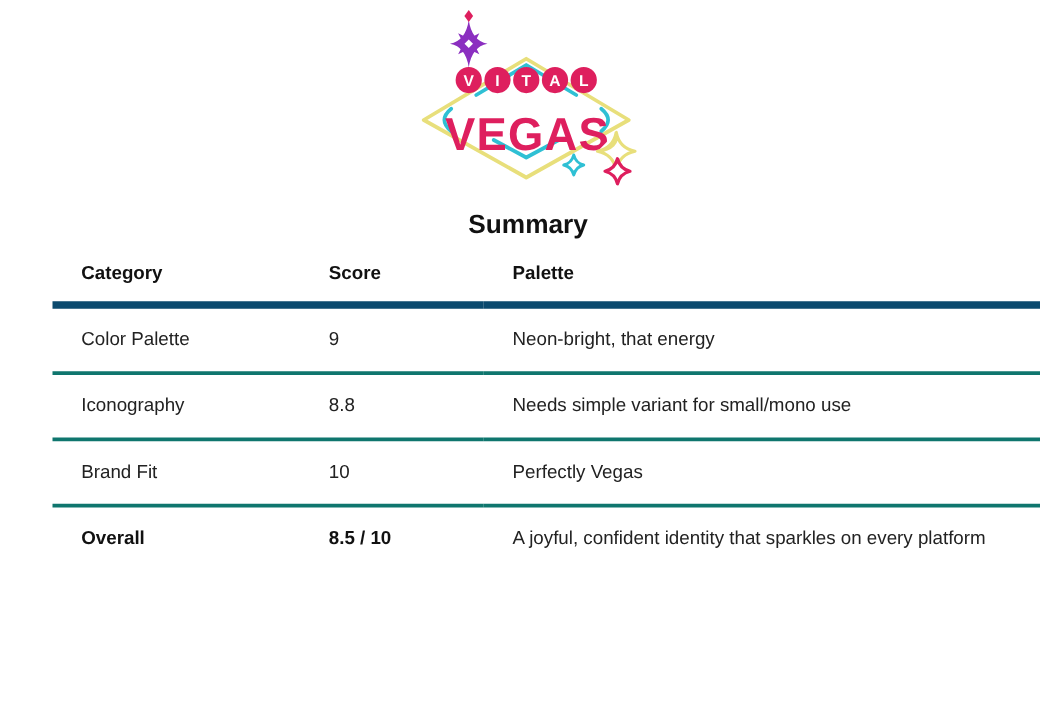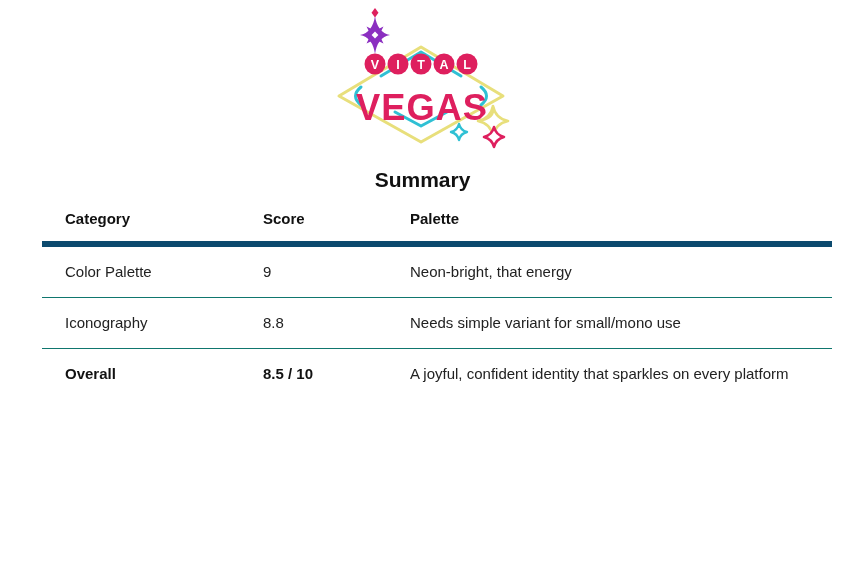--- a/index.html
+++ b/index.html
@@ -43,21 +43,21 @@
     width:790px;border-collapse:collapse;table-layout:fixed;
     font-size:15px;color:#222;
   }
   table.summary th{
     text-align:left;font-weight:bold;color:#111;
     padding:5px 0 12px 23px;line-height:20px;
     border-bottom:6px solid #0c4a6e;
   }
   table.summary td{
     padding:15px 0 15px 23px;line-height:20px;
-    border-bottom:1px solid #0f766e;
+    border-bottom:3px solid #0f766e;
     vertical-align:middle;
   }
   table.summary tr:last-child td{border-bottom:none;margin-top:24px;}
   td.bold{font-weight:bold;color:#111;}
 </style>
 </head>
 <body>
 
 <div class="page">
 
@@ -126,20 +126,25 @@
           </tr>
 
 
 
           <tr>
             <td>Iconography</td>
             <td>8.8</td>
             <td>Needs simple variant for small/mono use</td>
           </tr>
 
+          <tr>
+            <td>Brand Fit</td>
+            <td>10</td>
+            <td>Perfectly Vegas</td>
+          </tr>
 
           <tr>
             <td class="bold">Overall</td>
             <td class="bold">8.5 / 10</td>
             <td>A joyful, confident identity that sparkles on every platform</td>
           </tr>
         </tbody>
     </table>
   </div>
 

